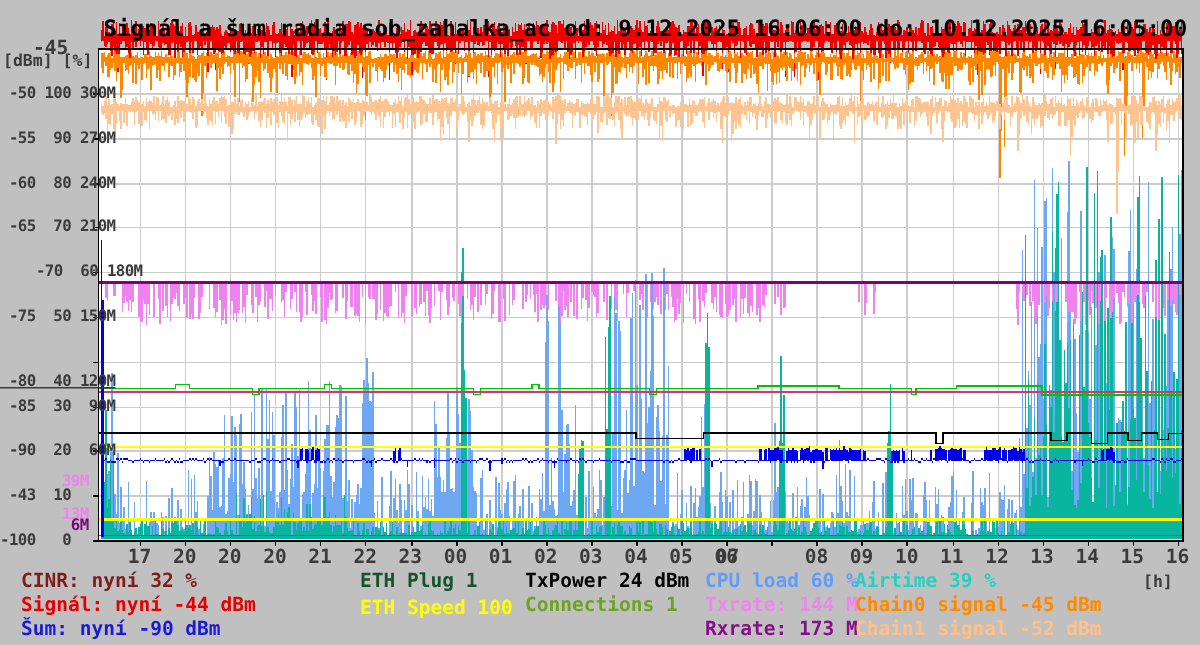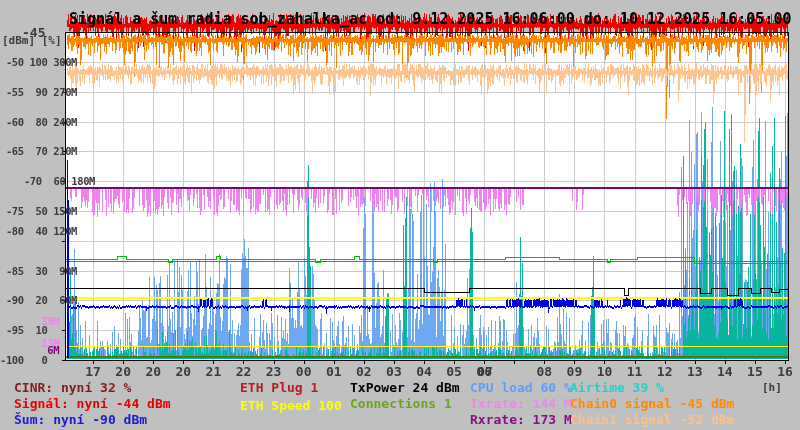--- a/index.html
+++ b/index.html
@@ -60,24 +60,24 @@
 <div class="unit-label" style="left:2px;top:34px;">[dBm] [%]</div>
 <div class="h-unit" style="left:762px;top:381px;">[h]</div>
 
 <div id="tick-rows">
     <div class="tick-row" style="top: 57px;"> -50 100 300M</div>
     <div class="tick-row" style="top: 86.8px;"> -55  90 270M</div>
     <div class="tick-row" style="top: 116.6px;"> -60  80 240M</div>
     <div class="tick-row" style="top: 146.4px;"> -65  70 210M</div>
     <div class="tick-row" style="top: 176.2px; padding-left: 18px;"> -70  60 180M</div>
     <div class="tick-row" style="top: 206px;"> -75  50 150M</div>
-    <div class="tick-row" style="top: 226px;"> -80  40 120M</div>
+    <div class="tick-row" style="top: 249px; text-decoration: underline;"> -80  40 120M</div>
     <div class="tick-row" style="top: 265.6px; text-align: center;"> -85  30  90M</div>
     <div class="tick-row" style="top: 295.4px;"> -90  20  60M</div>
-    <div class="tick-row" style="top: 325.2px;"> -95  10     </div>
+    <div class="tick-row" style="top: 325.2px;"> -43  10     </div>
     <div class="tick-row" style="top: 355px;">-100   0     </div>
   </div>
 <div id="special-ticks">
     <div class="special-tick" style="top: 316px; color: rgb(238, 130, 238); text-align: right;">39M </div>
     <div class="special-tick" style="top: 338px; color: rgb(238, 130, 238);">13M </div>
     <div class="special-tick" style="top: 345px; color: rgb(125, 0, 125);">6M </div>
   </div>
 <div id="hour-labels">
     <span class="hour-label" style="left: 93.075px;">17</span>
     <span class="hour-label" style="left: 123.158px;">20</span>
@@ -101,21 +101,21 @@
     <span class="hour-label" style="left: 664.658px;">12</span>
     <span class="hour-label" style="left: 694.742px;">13</span>
     <span class="hour-label" style="left: 724.825px;">14</span>
     <span class="hour-label" style="left: 754.908px;">15</span>
     <span class="hour-label" style="left: 784.992px;">16</span>
   </div>
 <div id="legend">
     <div class="legend-item" style="left: 14px; top: 381px; color: #7f1d1d;">CINR: nyní 32 %</div>
     <div class="legend-item" style="left: 14px; top: 397px; color: rgb(230, 0, 0);">Signál: nyní -44 dBm</div>
     <div class="legend-item" style="left: 14px; top: 413px; color: rgb(26, 26, 214);">Šum: nyní -90 dBm</div>
-    <div class="legend-item" style="left: 240px; top: 381px; color: #b91c1c;">ETH Plug 1</div>
+    <div class="legend-item" style="left: 240px; top: 381px; color: #14532d;">ETH Plug 1</div>
     <div class="legend-item" style="left: 240px; top: 399px; color: rgb(255, 255, 0);">ETH Speed 100</div>
     <div class="legend-item" style="left: 350px; top: 381px; color: rgb(0, 0, 0);">TxPower 24 dBm</div>
     <div class="legend-item" style="left: 350px; top: 397px; color: rgb(107, 164, 31);">Connections 1</div>
     <div class="legend-item" style="left: 350px; top: 410px; color: #0c4a6e; margin-top: 40px;">Freq 5580 MHz</div>
     <div class="legend-item" style="left: 470px; top: 381px; color: rgb(95, 157, 250);">CPU load 60 %</div>
     <div class="legend-item" style="left: 470px; top: 397px; color: rgb(238, 134, 238);">Txrate: 144 M</div>
     <div class="legend-item" style="left: 470px; top: 413px; color: rgb(135, 15, 135);">Rxrate: 173 M</div>
     <div class="legend-item" style="left: 570px; top: 381px; color: rgb(38, 208, 196);">Airtime 39 %</div>
     <div class="legend-item" style="left: 570px; top: 397px; color: rgb(255, 138, 0);">Chain0 signal -45 dBm</div>
     <div class="legend-item" style="left: 570px; top: 413px; color: rgb(255, 192, 138);">Chain1 signal -52 dBm</div>

